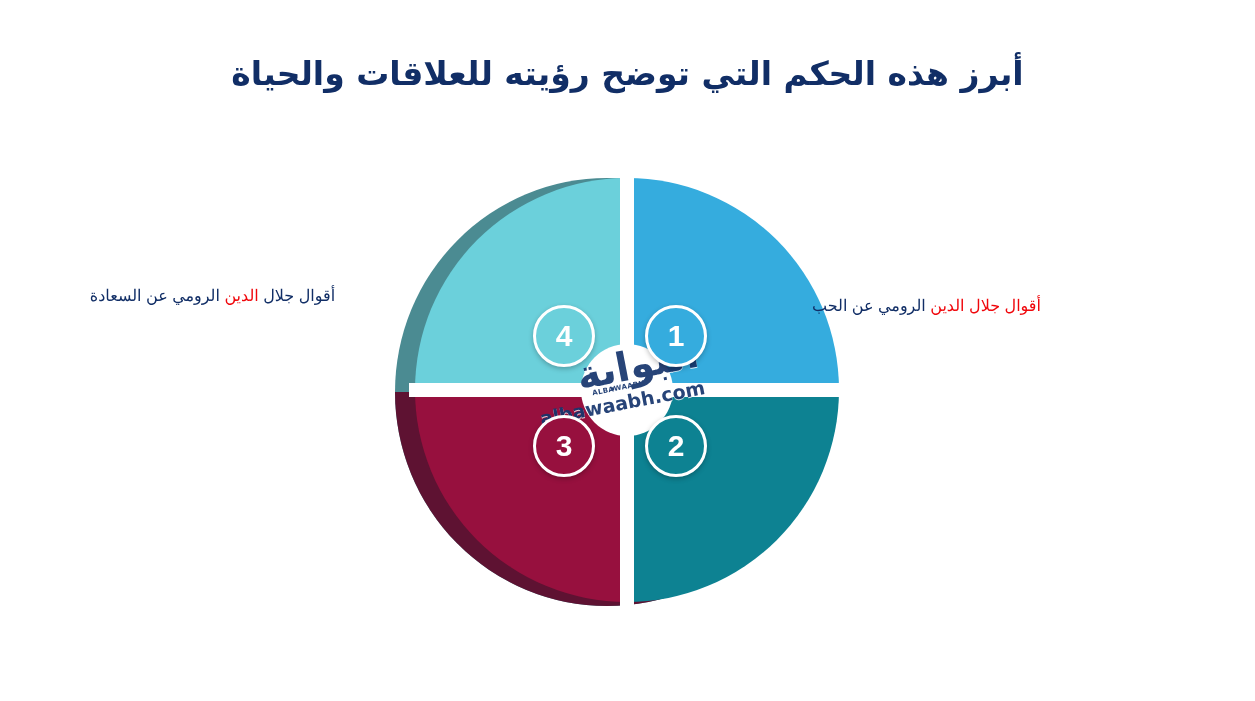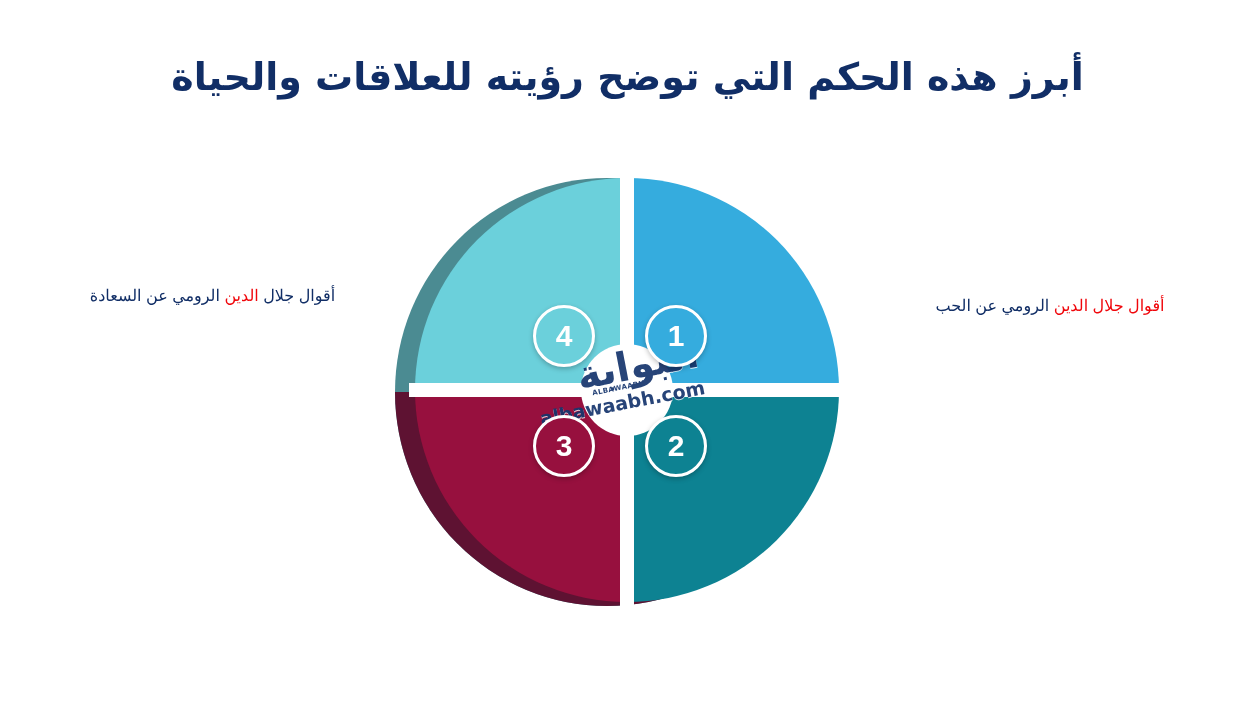--- a/index.html
+++ b/index.html
@@ -16,21 +16,21 @@
     font-family: "DejaVu Sans", "Liberation Sans", sans-serif;
   }
 
   
   #page-title {
     position: absolute;
     top: 52px;
     left: 0;
     width: 1255px;
     text-align: center;
-    font-size: 38px;
+    font-size: 33px;
     font-weight: bold;
     color: #112E66;
     direction: rtl;
     line-height: 1.35;
     letter-spacing: 0px;
   }
 
   
   #chart-stage {
     position: absolute;
@@ -131,24 +131,24 @@
     position: absolute;
     font-size: 16px;
     direction: rtl;
     line-height: 1.55;
     color: #112E66;
     font-family: Liberation Sans, sans-serif;
   }
   .quad-label .hl { color: #F0060B; }
 
   #label-1 {
-    left: 860px;
+    left: 812px;
     top: 294px;
     width: 380px;
-    text-align: center;
+    text-align: left;
   }
   #label-2 {
     left: 835px;
     top: 512px;
     width: 400px;
     text-align: center;
   }
   #label-3 {
     left: 35px;
     top: 512px;

